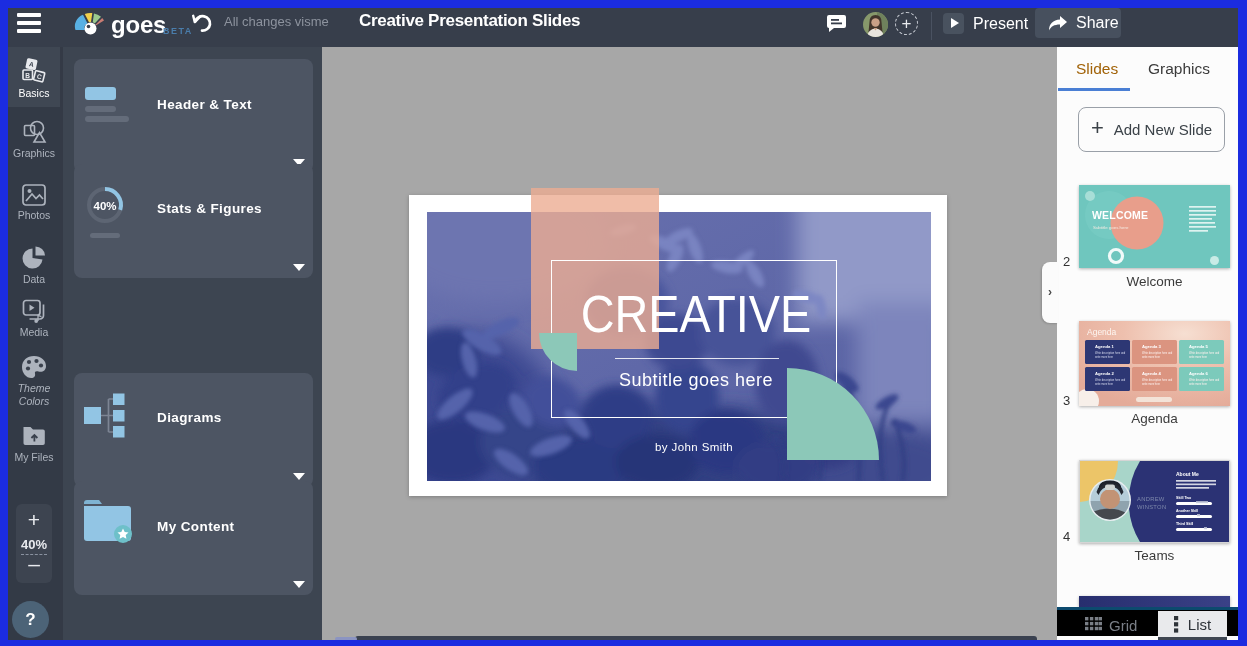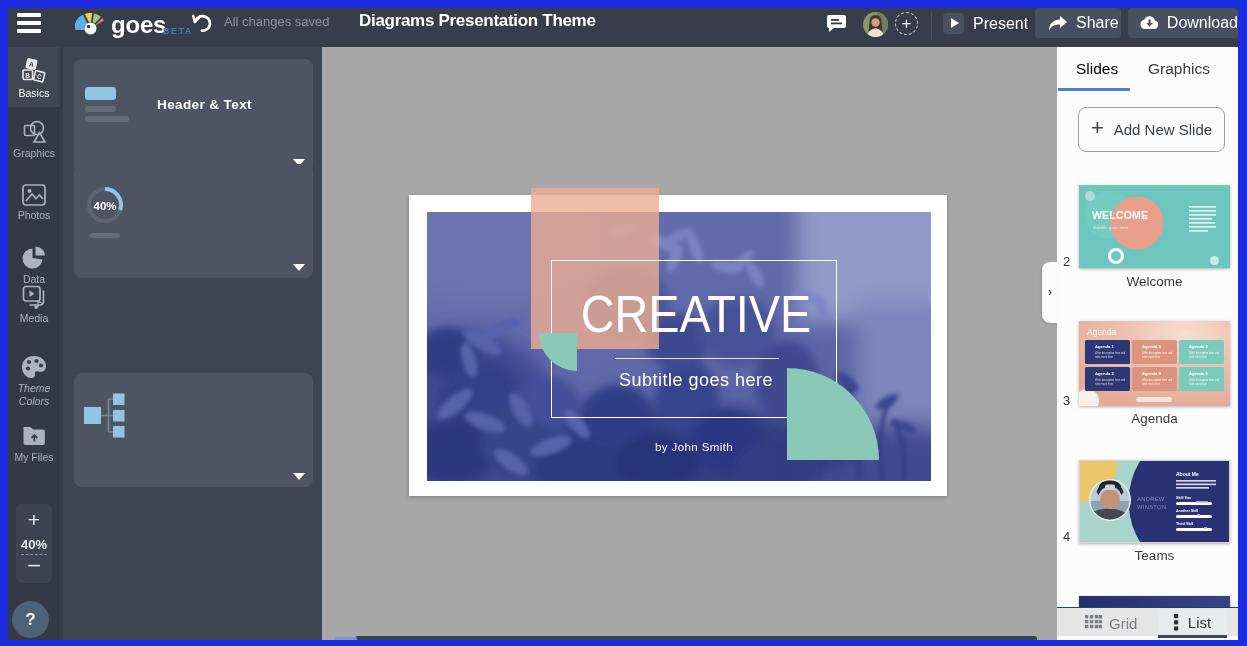--- a/index.html
+++ b/index.html
@@ -41,28 +41,28 @@
 #divline { position:absolute; left:293px; top:311px; width:164px; height:1px; background:rgba(255,255,255,.85); }
 #subtitle { position:absolute; left:260px; top:323px; width:228px; text-align:center; color:#fff; font-size:18px; letter-spacing:.5px; }
 #byline { position:absolute; left:258px; top:394px; width:228px; text-align:center; color:#fff; font-size:11.5px; letter-spacing:.4px; }
 #tealS { position:absolute; left:216.5px; top:285.5px; width:38px; height:38px; background:#8cc8b8; border-radius:0 0 0 38px; }
 #tealL { position:absolute; left:465px; top:321px; width:92px; height:92px; background:#8cc8b8; border-radius:0 92px 0 0; }
 #bbar { position:absolute; left:33px; top:589px; width:682px; height:6px; background:#3a4150; border-radius:3px 3px 0 0; }
 #bbarl { position:absolute; left:13px; top:590px; width:22px; height:4px; background:#8b94c2; border-radius:2px; }
 
 
 #right { left:1057px; top:47px; width:181px; height:593px; background:#fcfcfc; }
-#slidesTab { position:absolute; left:19px; top:13px; color:#000000; font-size:15.5px; }
+#slidesTab { position:absolute; left:19px; top:13px; color:#a16207; font-size:15.5px; }
 #commentsTab { position:absolute; left:91px; top:13px; color:#3b3b3b; font-size:15.5px; }
 #tabline { position:absolute; left:1px; top:41px; width:72px; height:2.5px; background:#4a7fd4; }
 #addbtn { position:absolute; left:21px; top:60px; width:147px; height:45px; border:1.5px solid #9aa0a8; border-radius:8px; color:#3b4248; font-size:15px; display:flex; align-items:center; justify-content:center; background:#fcfcfc; }
 .thumb { position:absolute; left:22px; width:151px; box-shadow:0 1px 3px rgba(0,0,0,.3); overflow:hidden; }
 .tnum { position:absolute; left:6px; font-size:13px; color:#333; }
 .tlabel { position:absolute; left:22px; width:151px; text-align:center; font-size:13.5px; color:#3b3b3b; }
-#gridlist { position:absolute; left:0; top:560px; width:181px; height:29px; border-top:1px solid #0c4a6e; background:#e5e5e5; }
+#gridlist { position:absolute; left:0; top:560px; width:181px; height:29px; border-top:3px solid #0c4a6e; background:#000000; }
 #listbtn { position:absolute; left:101px; top:1px; width:69px; height:29px; background:#e9eaec; border-bottom:3px solid #3f4651; display:flex; align-items:center; justify-content:center; color:#2e3338; font-size:15px; }
 #gridbtn { position:absolute; left:28px; top:1px; height:29px; display:flex; align-items:center; color:#7a7f87; font-size:15px; }
 #collapse { left:1042px; top:262px; width:16px; height:61px; background:#fbfbfb; border-radius:8px 0 0 8px; box-shadow:-1px 1px 2px rgba(0,0,0,.15); color:#4a4a4a; font-size:12px; font-weight:bold; line-height:60px; text-align:center; }
 </style>
 </head>
 <body>
 <div id="nav" class="abs">
   <div id="hamb" class="abs" style="left:0;top:0;width:52px;height:39px;">
     <div style="top:5px;"></div>
       <div style="top:13px;"></div>
@@ -75,22 +75,22 @@
     <path d="M29.2 6.9 A 13.5 12.5 0 0 1 31 9.5 L 23.2 14.2 A 4.5 4.5 0 0 0 22.7 13.4 Z" fill="#c97c73"></path>
     <circle cx="17.5" cy="17.5" r="6" fill="#fff"></circle>
     <circle cx="15.5" cy="15.5" r="1.8" fill="#373e4b"></circle>
   </svg>
   <div id="vismetext" class="abs">goes</div>
   <div id="beta" class="abs">BETA</div>
   <svg class="abs" style="left:184px;top:6px;" width="21" height="19" viewBox="0 0 21 19">
     <path d="M3.2 7.2 A 7.6 7.2 0 1 1 10 16.6" stroke="#fff" stroke-width="2.7" fill="none" stroke-linecap="round"></path>
     <path d="M8.6 2.2 L2.8 8.1 L1.2 1.8" stroke="#fff" stroke-width="2.4" fill="none" stroke-linejoin="round" stroke-linecap="round"></path>
   </svg>
-  <div id="saved" class="abs">All changes saved</div>
-  <div id="navtitle" class="abs">Diagrams Presentation Theme</div>
+  <div id="saved" class="abs">All changes visme</div>
+  <div id="navtitle" class="abs">Creative Presentation Slides</div>
   <svg class="abs" style="left:819px;top:7px;" width="19" height="18" viewBox="0 0 19 18">
     <path d="M2 0 h15 a2 2 0 0 1 2 2 v9 a2 2 0 0 1 -2 2 h-10 l-5 4 v-4 h0 a2 2 0 0 1 -2 -2 v-9 a2 2 0 0 1 2 -2 z" fill="#fff"></path>
     <rect x="4" y="4" width="8" height="1.8" fill="#373e4b"></rect>
     <rect x="4" y="7.5" width="11" height="1.8" fill="#373e4b"></rect>
   </svg>
   <div class="abs" style="left:855px;top:4px;width:25px;height:25px;border-radius:50%;overflow:hidden;">
     <svg width="25" height="25" viewBox="0 0 25 25">
       <rect width="25" height="25" fill="#87986b"></rect>
       <rect x="14" y="0" width="11" height="25" fill="#6f815c"></rect>
       <path d="M6.5 10 Q 6.5 3 12.5 3 Q 18.5 3 18.5 10 L 19.5 20 L 5.5 20 Z" fill="#42352b"></path>
@@ -104,27 +104,20 @@
   <div id="present" class="abs">
     <span style="display:inline-block;width:21px;height:21px;background:#49525f;border-radius:4px;margin-right:9px;position:relative;">
       <span style="position:absolute;left:7.5px;top:5px;width:0;height:0;border-left:8px solid #fff;border-top:5.5px solid transparent;border-bottom:5.5px solid transparent;"></span>
     </span>Present
   </div>
   <div class="navbtn abs" style="left:1027px;width:86px;">
     <svg style="margin:0 8px 0 13px;" width="20" height="17" viewBox="0 0 20 17">
       <path d="M12 1 L19 7 L12 13 L12 9.5 C6 9.5 3 11.5 1 15.5 C1 9 5 4.8 12 4.5 Z" fill="#fff"></path>
     </svg>Share
   </div>
-  <div class="navbtn abs" style="left:1120px;width:110px;">
-    <svg style="margin:0 8px 0 12px;" width="22" height="16" viewBox="0 0 22 16">
-      <path d="M6 15 a5.5 5.5 0 0 1 -1 -10.9 a6.5 6.5 0 0 1 12.4 1.4 a4.8 4.8 0 0 1 -0.9 9.5 z" fill="#fff"></path>
-      <rect x="10" y="4" width="2.4" height="6" fill="#47505e"></rect>
-      <path d="M7.6 8 L14.8 8 L11.2 12.5 Z" fill="#47505e"></path>
-    </svg>Download
-  </div>
 </div>
 <div id="sidebar" class="abs">
   <div class="abs" style="left:0;top:0;width:52px;height:60px;background:#3f4753;"></div>
   <div class="sideitem" style="top:11px;color:#fff;">
     <svg width="26" height="26" viewBox="0 0 26 26">
       <g fill="none" stroke="#e8eaee" stroke-width="1.6">
         <rect x="6" y="1.5" width="9" height="9" rx="1" transform="rotate(12 10 6)" fill="#e8eaee"></rect>
         <rect x="2" y="12" width="9.5" height="9.5" rx="1"></rect>
         <rect x="13.5" y="13.5" width="9.5" height="9.5" rx="1" transform="rotate(14 18 18)"></rect>
       </g>
@@ -148,21 +141,21 @@
       <circle cx="7.5" cy="7" r="2" fill="#adb3bd"></circle>
       <path d="M4 17 L10 10 L14 14.5 L17.5 11 L21 15" fill="none" stroke="#adb3bd" stroke-width="1.7"></path>
     </svg>Photos
   </div>
   <div class="sideitem" style="top:198px;">
     <svg width="26" height="25" viewBox="0 0 26 25">
       <path d="M11.5 3.5 A 10 10 0 1 0 21.5 14.5 L 11.5 13 Z" fill="#adb3bd"></path>
       <path d="M14.5 1.5 A 9.5 9.5 0 0 1 24 10.5 L 14.5 10.5 Z" fill="#adb3bd"></path>
     </svg>Data
   </div>
-  <div class="sideitem" style="top:238px;">
+  <div class="sideitem" style="top:252px;">
     <svg width="25" height="24" viewBox="0 0 25 24">
       <rect x="1.5" y="1.5" width="16.5" height="14.5" rx="2.5" fill="none" stroke="#adb3bd" stroke-width="1.7"></rect>
       <path d="M7.5 5.5 L12.5 8.75 L7.5 12 Z" fill="#adb3bd"></path>
       <path d="M21.5 5.5 L21.5 16.5 a3.5 3.5 0 0 1 -3.5 3.5 L7.5 20" fill="none" stroke="#adb3bd" stroke-width="1.7"></path>
       <circle cx="14.2" cy="22" r="1.9" fill="#adb3bd"></circle>
       <path d="M16 22 l0 -5.5 l3.4 1.2" fill="none" stroke="#adb3bd" stroke-width="1.3"></path>
     </svg>Media
   </div>
   <div class="sideitem" style="top:308px;">
     <svg width="26" height="24" viewBox="0 0 26 24">
@@ -199,32 +192,46 @@
   </div>
   <div class="card" style="top:116.5px;">
     <div class="abs" style="left:11px;top:21px;">
       <svg width="42" height="42" viewBox="0 0 42 42">
         <circle cx="20" cy="20" r="16" fill="none" stroke="#5d6573" stroke-width="4"></circle>
         <path d="M20 4 A 16 16 0 0 1 35.2 24.9" fill="none" stroke="#92c5e4" stroke-width="4"></path>
         <text x="20" y="25" font-size="11.5" font-weight="bold" fill="#fff" text-anchor="middle">40%</text>
       </svg>
       <div style="width:30px;height:5px;background:#646c7a;border-radius:3px;margin:2px 0 0 5px;"></div>
     </div>
+    <div class="ttl">Stats &amp; Figures</div>
       <div class="car"></div>
   </div>
   <div class="card" style="top:325.5px;">
     <div class="abs" style="left:10px;top:18px;">
       <svg width="46" height="50" viewBox="0 0 46 50">
         <path d="M17 24.5 L24.5 24.5 M24.5 8 L24.5 41 M24.5 8 L29 8 M24.5 24.5 L29 24.5 M24.5 41 L29 41" stroke="#7d8594" stroke-width="1.7" fill="none"></path>
         <rect x="0" y="16" width="17" height="17" fill="#92c5e4"></rect>
         <rect x="29" y="2.5" width="11.5" height="11.5" fill="#92c5e4"></rect>
         <rect x="29" y="19" width="11.5" height="11.5" fill="#92c5e4"></rect>
         <rect x="29" y="35" width="11.5" height="11.5" fill="#92c5e4"></rect>
       </svg>
     </div>
+    <div class="ttl">Diagrams</div>
+      <div class="car"></div>
+  </div>
+  <div class="card" style="top:434px;">
+    <div class="abs" style="left:8px;top:17px;">
+      <svg width="52" height="46" viewBox="0 0 52 46">
+        <path d="M2 5 a3 3 0 0 1 3 -3 h12 l3 4 h-18 z" fill="#7fb3d2"></path>
+        <path d="M2 8 h44 a3 3 0 0 1 3 3 v29 a3 3 0 0 1 -3 3 h-41 a3 3 0 0 1 -3 -3 z" fill="#92c5e4"></path>
+        <circle cx="41" cy="36" r="9" fill="#6ec0c9"></circle>
+        <path d="M41 30.5 l1.7 3.4 3.8 .5 -2.8 2.7 .7 3.7 -3.4 -1.8 -3.4 1.8 .7 -3.7 -2.8 -2.7 3.8 -.5 z" fill="#fff"></path>
+      </svg>
+    </div>
+    <div class="ttl">My Content</div>
       <div class="car"></div>
   </div>
 </div>
 <div id="canvas" class="abs">
   <div id="slide"></div>
   <div id="simg">
     <svg width="504" height="269" viewBox="0 0 504 269">
       <defs>
         <linearGradient id="base" x1="0" y1="0" x2="1" y2="1">
           <stop offset="0" stop-color="#6971ae"></stop>

